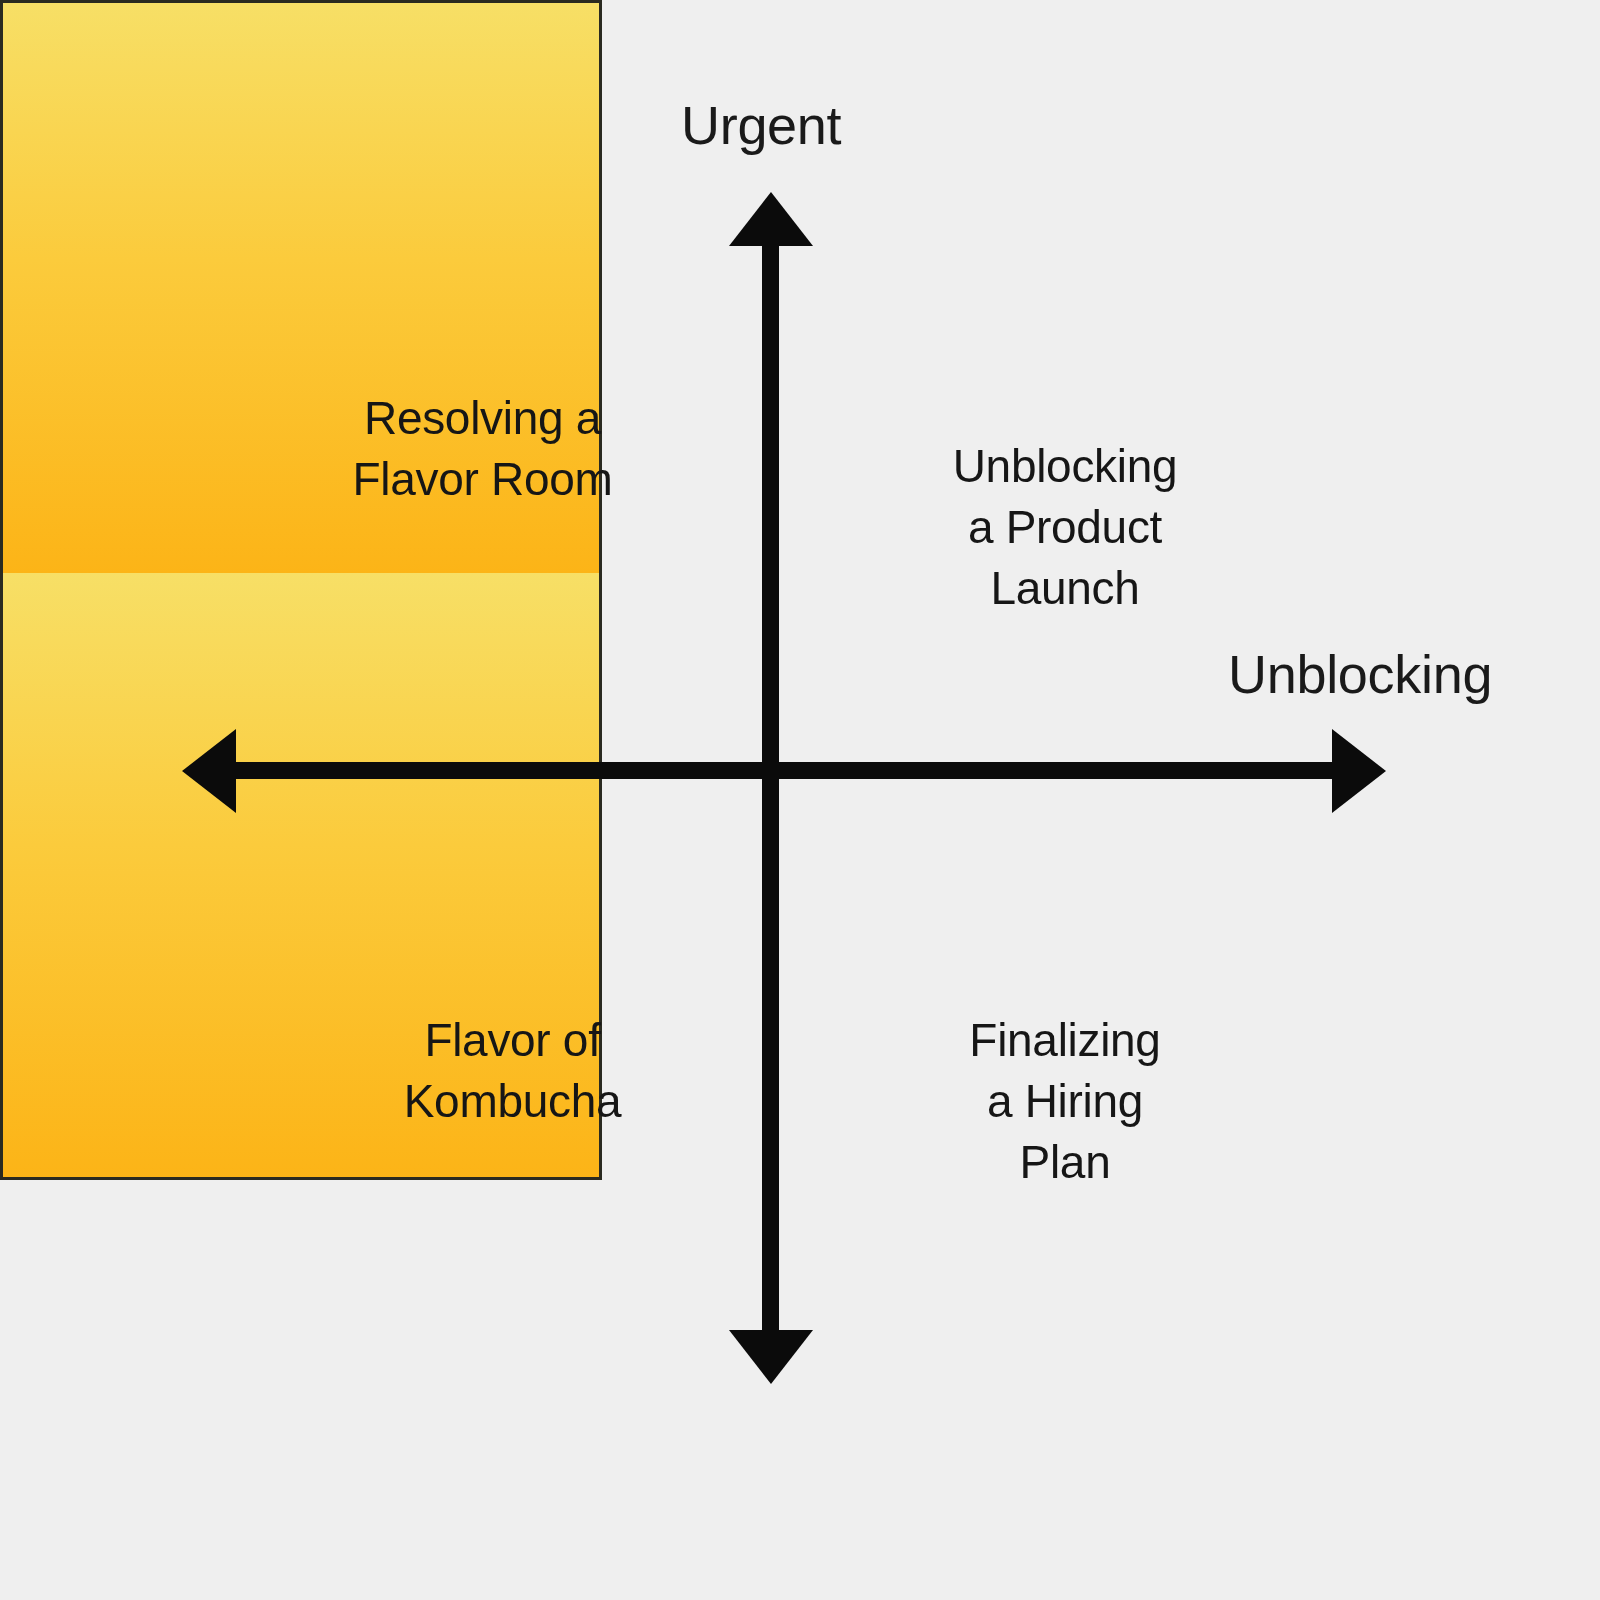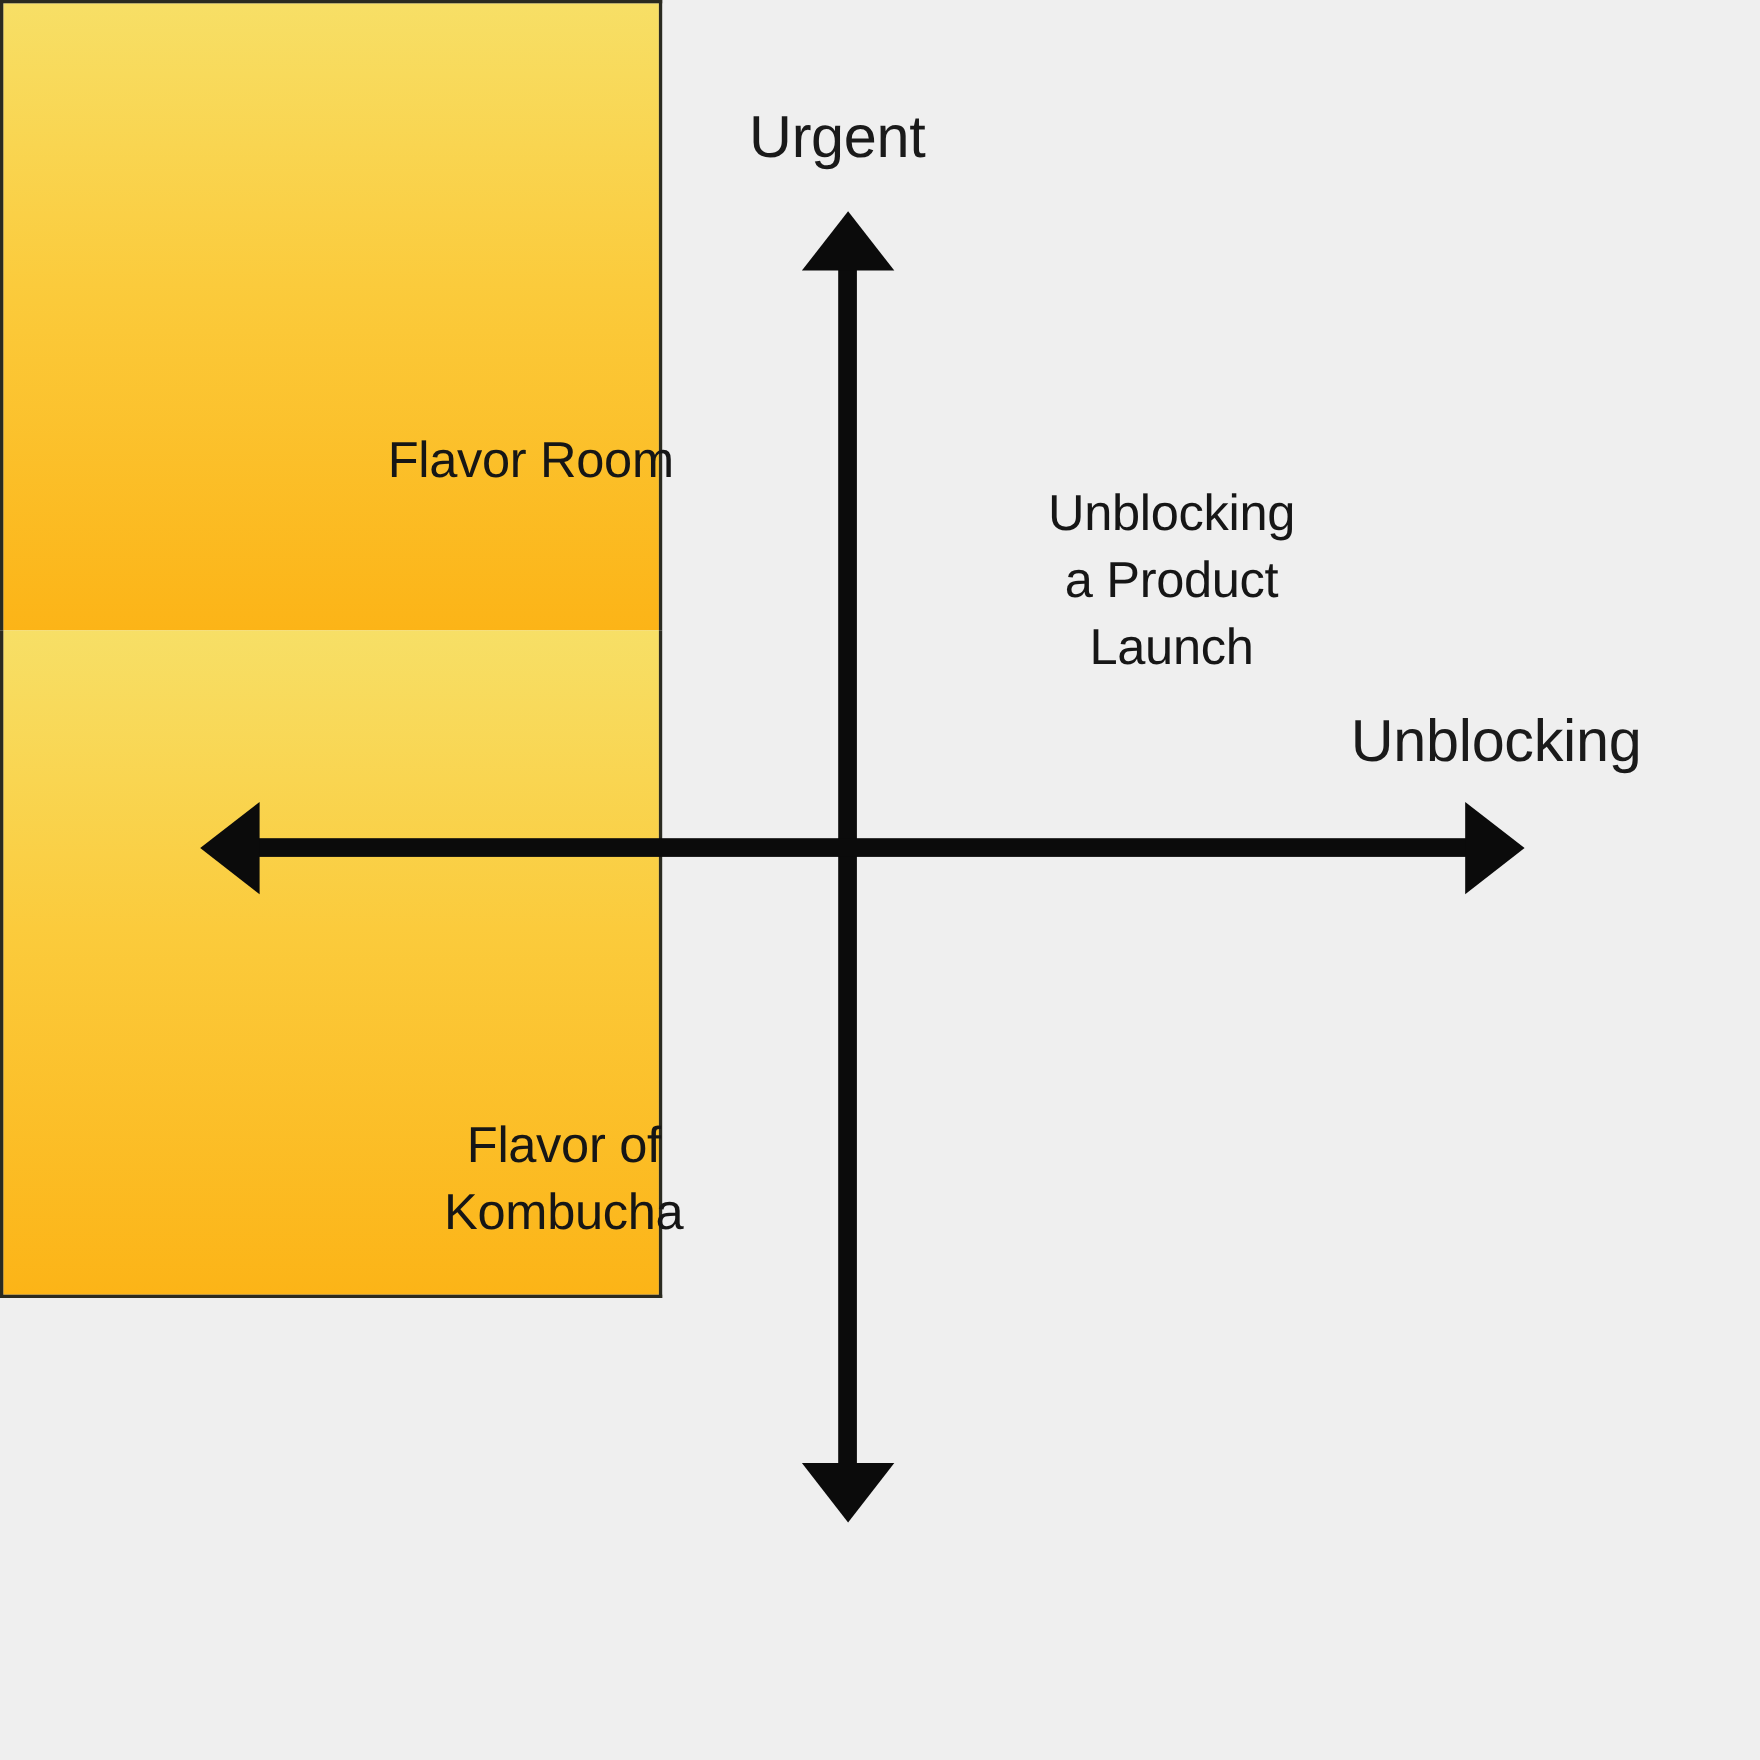--- a/index.html
+++ b/index.html
@@ -177,28 +177,34 @@
   <div class="arrowhead" id="arrowhead-up"></div>
   <div class="arrowhead" id="arrowhead-down"></div>
   <div class="arrowhead" id="arrowhead-left"></div>
   <div class="arrowhead" id="arrowhead-right"></div>
 
   <div class="axis-label" id="axis-label-urgent">Urgent</div>
 
   <div class="axis-label" id="axis-label-important">Unblocking</div>
 
   <div class="quad-label" id="quadrant-label-urgent-notimportant">
+    <span class="line">Resolving a</span>
     <span class="line">Flavor Room</span>
   </div>
 
   <div class="quad-label" id="quadrant-label-urgent-important">
     <span class="line">Unblocking</span>
     <span class="line">a Product</span>
     <span class="line">Launch</span>
   </div>
 
   <div class="quad-label" id="quadrant-label-noturgent-notimportant">
     <span class="line">Flavor of</span>
     <span class="line">Kombucha</span>
   </div>
 
+  <div class="quad-label" id="quadrant-label-noturgent-important">
+    <span class="line">Finalizing</span>
+    <span class="line">a Hiring</span>
+    <span class="line">Plan</span>
+  </div>
 
 </div>
 
 </body></html>

